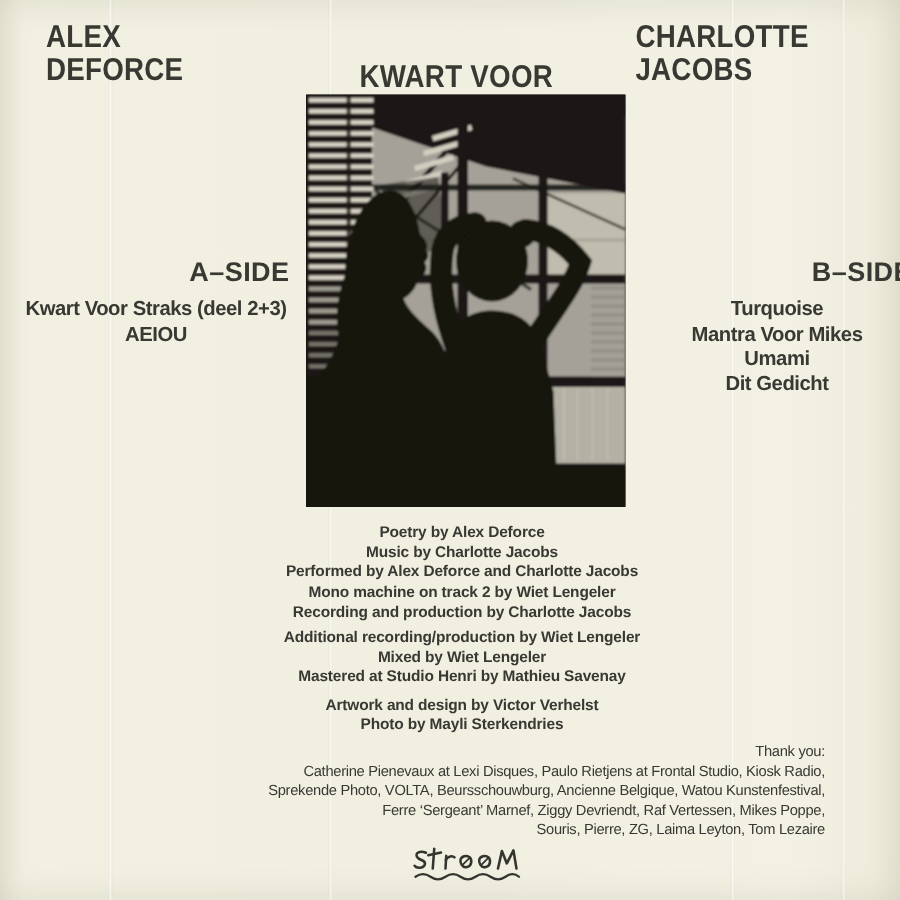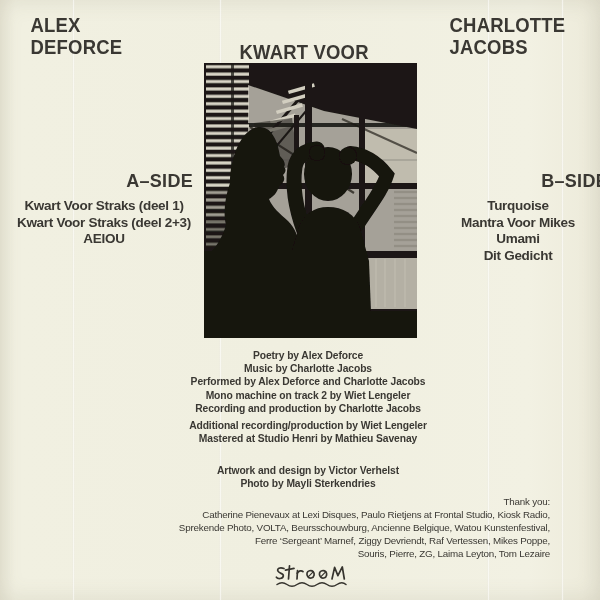--- a/index.html
+++ b/index.html
@@ -15,21 +15,21 @@
     box-shadow:inset 0 0 22px rgba(120,110,85,0.16);
     color:#3a3833;
   }
   .crease{position:absolute;top:0;bottom:0;width:3px;pointer-events:none;
     background:linear-gradient(90deg,rgba(130,120,90,0.06),rgba(255,255,255,0.55),rgba(130,120,90,0.05));}
   .title{position:absolute;top:14px;width:160px;
     font-size:21px;line-height:22px;font-weight:700;letter-spacing:0.2px;}
   .title .tl{display:block;transform:scaleX(0.88);}
   #t-left{left:21px;}
   #t-center{left:230px;margin-top:27px;}
-  #t-right{left:440px;}
+  #t-right{left:414px;}
   .side-heading{position:absolute;top:171px;width:180px;text-align:right;
     font-size:18px;font-weight:700;letter-spacing:0.3px;}
   #h-a{left:13px;}
   #h-b{left:428px;}
   .tracks{position:absolute;top:198px;width:210px;text-align:center;
     font-size:13.5px;line-height:16.5px;font-weight:700;letter-spacing:-0.3px;}
   #tr-a{left:-1px;}
   #tr-b{left:413px;}
   .photo{position:absolute;left:204px;top:63px;width:213px;height:275px;background:#1b1915;}
   .photo svg{display:block;}
@@ -141,21 +141,20 @@
                    L165,198 L168,275 L87,275 L85,198 Z" fill="#14120e"></path>
         </g>
         <rect x="0" y="188" width="94" height="87" fill="#14120e"></rect>
         <rect x="0" y="248" width="213" height="27" fill="#14120e"></rect>
       </g>
     </svg>
   </div>
 
   <div class="side-heading" id="h-a">A–SIDE</div>
   <div class="tracks" id="tr-a">
-    <div>Kwart Voor Straks (deel 1)</div>
     <div>Kwart Voor Straks (deel 2+3)</div>
     <div>AEIOU</div>
   </div>
 
   <div class="side-heading" id="h-b">B–SIDE</div>
   <div class="tracks" id="tr-b">
     <div>Turquoise</div>
     <div>Mantra Voor Mikes</div>
     <div>Umami</div>
     <div>Dit Gedicht</div>
@@ -163,20 +162,21 @@
 
   <div class="credits" id="c1">
     <div>Poetry by Alex Deforce</div>
     <div>Music by Charlotte Jacobs</div>
     <div>Performed by Alex Deforce and Charlotte Jacobs</div>
     <div>Mono machine on track 2 by Wiet Lengeler</div>
     <div>Recording and production by Charlotte Jacobs</div>
   </div>
   <div class="credits" id="c2">
     <div>Additional recording/production by Wiet Lengeler</div>
+    <div>Mixed by Wiet Lengeler</div>
     <div>Mastered at Studio Henri by Mathieu Savenay</div>
   </div>
   <div class="credits" id="c3">
     <div>Artwork and design by Victor Verhelst</div>
     <div>Photo by Mayli Sterkendries</div>
   </div>
 
   <div class="thanks">
     <div>Thank you:</div>
     <div>Catherine Pienevaux at Lexi Disques, Paulo Rietjens at Frontal Studio, Kiosk Radio,</div>

